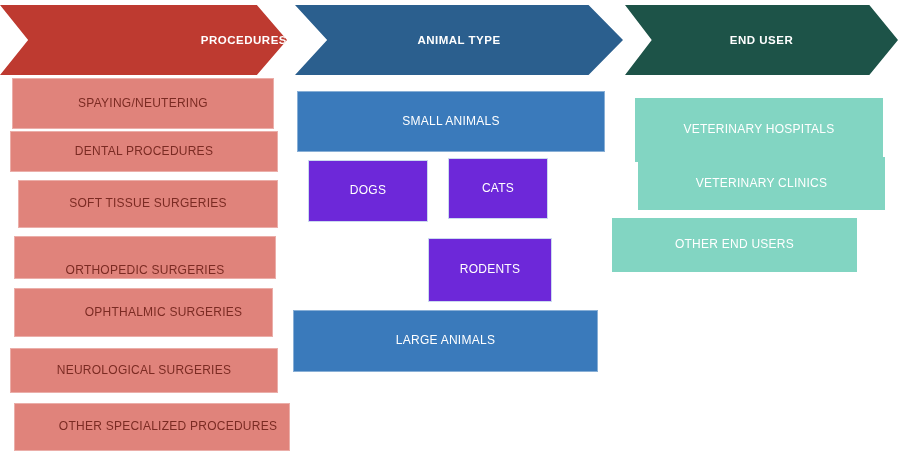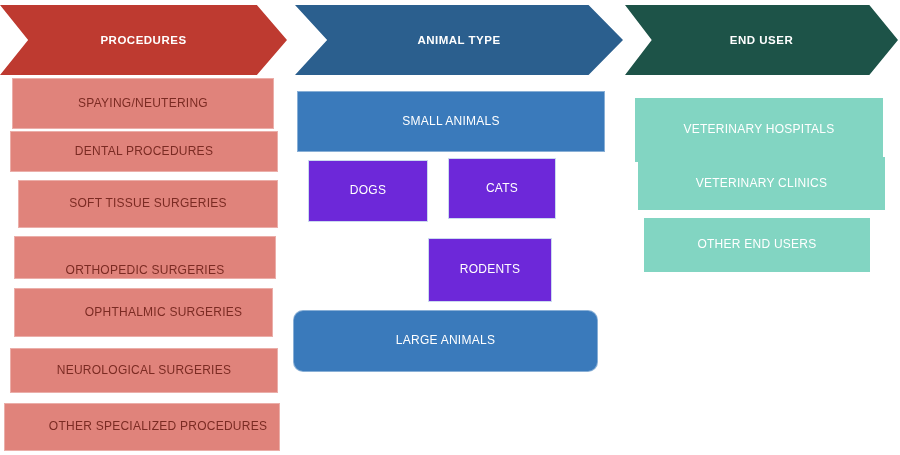--- a/index.html
+++ b/index.html
@@ -11,21 +11,21 @@
     overflow:hidden;
   }
   
   .arrow{
     position:absolute;top:5px;height:70px;
     clip-path:polygon(0% 0%, 89.5% 0%, 100% 50%, 89.5% 100%, 0% 100%, 9.8% 50%);
     display:flex;align-items:center;justify-content:center;
     color:#ffffff;font-weight:bold;font-size:11.5px;letter-spacing:.5px;
     text-align:center;
   }
-  .arrow-procedures{left:0;width:287px;background:#BE3A30;}
+  .arrow-procedures{left:0;width:287px;background:#BE3A30;justify-content:flex-end;}
   .arrow-animal-type{left:295px;width:328px;background:#2B5F8E;}
   .arrow-end-user{left:625px;width:273px;background:#1D5348;}
 
   
   .box{
     position:absolute;
     display:flex;align-items:center;justify-content:center;
     font-weight:normal;font-size:12px;letter-spacing:.25px;
     text-align:center;line-height:1.15;
     box-sizing:border-box;
@@ -35,33 +35,33 @@
   .box-blue-secondary{background:#6d28d9;color:#ffffff;border:1px solid #CBDAEF;align-items:center;}
   .box-mint{background:#82D5C2;color:#ffffff;}
 
   
   .p1{left:12px;top:78px;width:262px;height:51px;}
   .p2{left:10px;top:131px;width:268px;height:41px;}
   .p3{left:18px;top:180px;width:260px;height:48px;}
   .p4{left:14px;top:236px;width:262px;height:43px;align-items:flex-end;}
   .p5{left:14px;top:288px;width:259px;height:49px;padding-left:40px;}
   .p6{left:10px;top:348px;width:268px;height:45px;}
-  .p7{left:4px;top:403px;width:276px;height:48px;padding-left:32px;}
+  .p7{left:14px;top:403px;width:276px;height:48px;padding-left:32px;}
 
   
   .a1{left:297px;top:91px;width:308px;height:61px;}
   .a2{left:308px;top:160px;width:120px;height:62px;}
-  .a3{left:448px;top:158px;width:108px;height:61px;}
+  .a3{left:448px;top:158px;width:100px;height:61px;}
   .a4{left:380px;top:238px;width:124px;height:64px;margin-left:48px;}
-  .a5{left:293px;top:310px;width:305px;height:62px;border-radius:10px;}
+  .a5{left:293px;top:310px;width:305px;height:62px;}
 
   
   .e1{left:635px;top:98px;width:248px;height:64px;}
   .e2{left:638px;top:157px;width:247px;height:53px;align-items:center;}
-  .e3{left:644px;top:218px;width:226px;height:54px;}
+  .e3{left:612px;top:218px;width:245px;height:54px;}
 </style>
 </head>
 <body>
 
 <div class="stage">
 
   <div class="arrow arrow-procedures">
     <span>PROCEDURES</span>
   </div>
 

